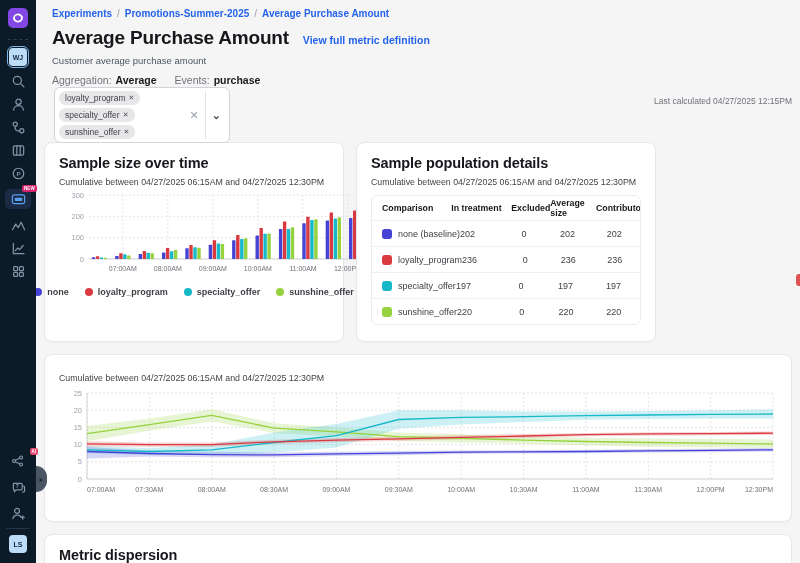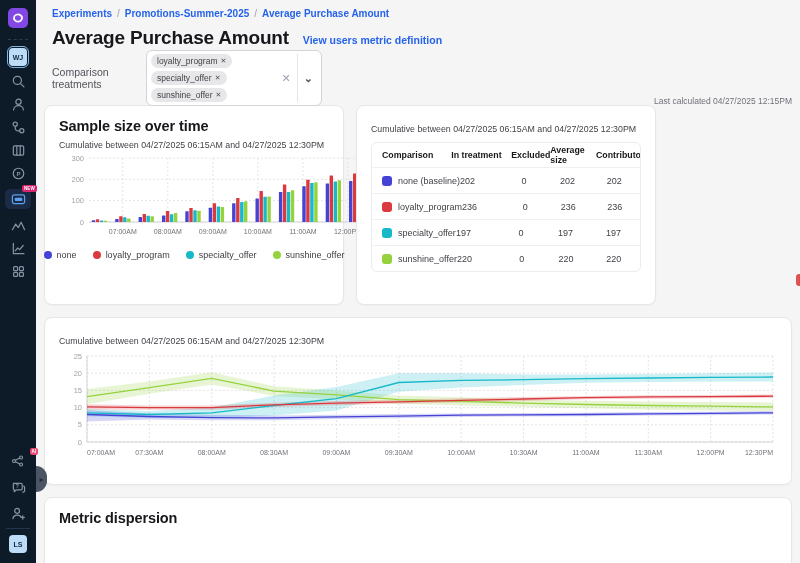--- a/index.html
+++ b/index.html
@@ -62,21 +62,21 @@
   .row1 { display:flex; gap:12px; }
   .card { background:#fff; border:1px solid #e7e7ea; border-radius:8px; padding:12px 14px;
     box-shadow:0 1px 2px rgba(0,0,0,.03); }
   .card h2 { font-size:14.5px; font-weight:bold; color:#17171c; letter-spacing:-.1px; }
   .card .desc { font-size:8.8px; color:#3f3f46; line-height:1.4; margin-top:5px; }
   .card .range { font-size:8.8px; color:#3f3f46; margin-top:6px; }
   .card-sample, .card-pop { width:300px; height:200px; }
   .card-values { width:748px; height:168px; margin-top:12px; }
   .card-disp { width:748px; height:80px; margin-top:12px; }
 
-  .legend { display:flex; justify-content:center; gap:16px; margin-top:2px; }
+  .legend { display:flex; justify-content:center; gap:16px; margin-top:2px;font-weight:bold; }
   .legend-item { display:flex; align-items:center; gap:5px; font-size:9px; color:#3f3f46; }
   .legend-dot { width:8px; height:8px; border-radius:50%; }
 
   
   .pop-table { margin-top:8px; border:1px solid #ececef; border-radius:6px; overflow:hidden; }
   .pt-row { display:flex; align-items:center; height:26px; border-top:1px solid #f0f0f2;
     font-size:9px; color:#3f3f46; }
   .pt-head { border-top:none; height:24px; font-weight:bold; color:#18181b; font-size:8.8px; }
   .pt-c0 { width:104px; padding-left:10px; display:flex; align-items:center; gap:6px; }
   .pt-c1 { width:72px; } .pt-c2 { width:58px;padding-left:7px; } .pt-c3 { width:62px; } .pt-c4 { width:44px; }
@@ -203,24 +203,28 @@
     <div class="header">
       <div class="breadcrumb">
           <a>Experiments</a>
           <span class="sep">/</span>
           <a>Promotions-Summer-2025</a>
           <span class="sep">/</span>
           <a>Average Purchase Amount</a>
         </div>
       <div class="title-row">
         <span class="page-title">Average Purchase Amount</span>
-        <span class="metric-link">View users metric definition</span>
+        <span class="metric-link">View full metric definition</span>
+      </div>
+      <div class="subtitle">Customer average purchase amount</div>
+      <div class="agg-row">
+        <span><span>Aggregation:</span><b>Average</b></span>
+        <span><span>Events:</span><b>purchase</b></span>
       </div>
       <div class="cmp-row">
-        <span class="cmp-label">Comparison treatments</span>
         <div class="cmp-box">
           <div class="chips">
               <span class="chip">
                 <span>loyalty_program</span>
                 <span class="x">✕</span>
               </span>
               <span class="chip">
                 <span>specialty_offer</span>
                 <span class="x">✕</span>
               </span>
@@ -334,20 +338,21 @@
                 <span>specialty_offer</span>
               </span>
               <span class="legend-item">
                 <span class="legend-dot" style="background: rgb(149, 210, 61);"></span>
                 <span>sunshine_offer</span>
               </span>
             </div>
         </div>
 
         <div class="card card-pop">
+          <h2>Sample population details</h2>
           <div class="range">Cumulative between 04/27/2025 06:15AM and 04/27/2025 12:30PM</div>
           <div class="pop-table" id="pop-table">
               <div class="pt-row pt-head">
                 <span class="pt-c0">Comparison</span>
                 <span class="pt-c1">In treatment</span>
                 <span class="pt-c2">Excluded</span>
                 <span class="pt-c3">Average size</span>
                 <span class="pt-c4">Contributors</span>
               </div>
               <div class="pt-row">

